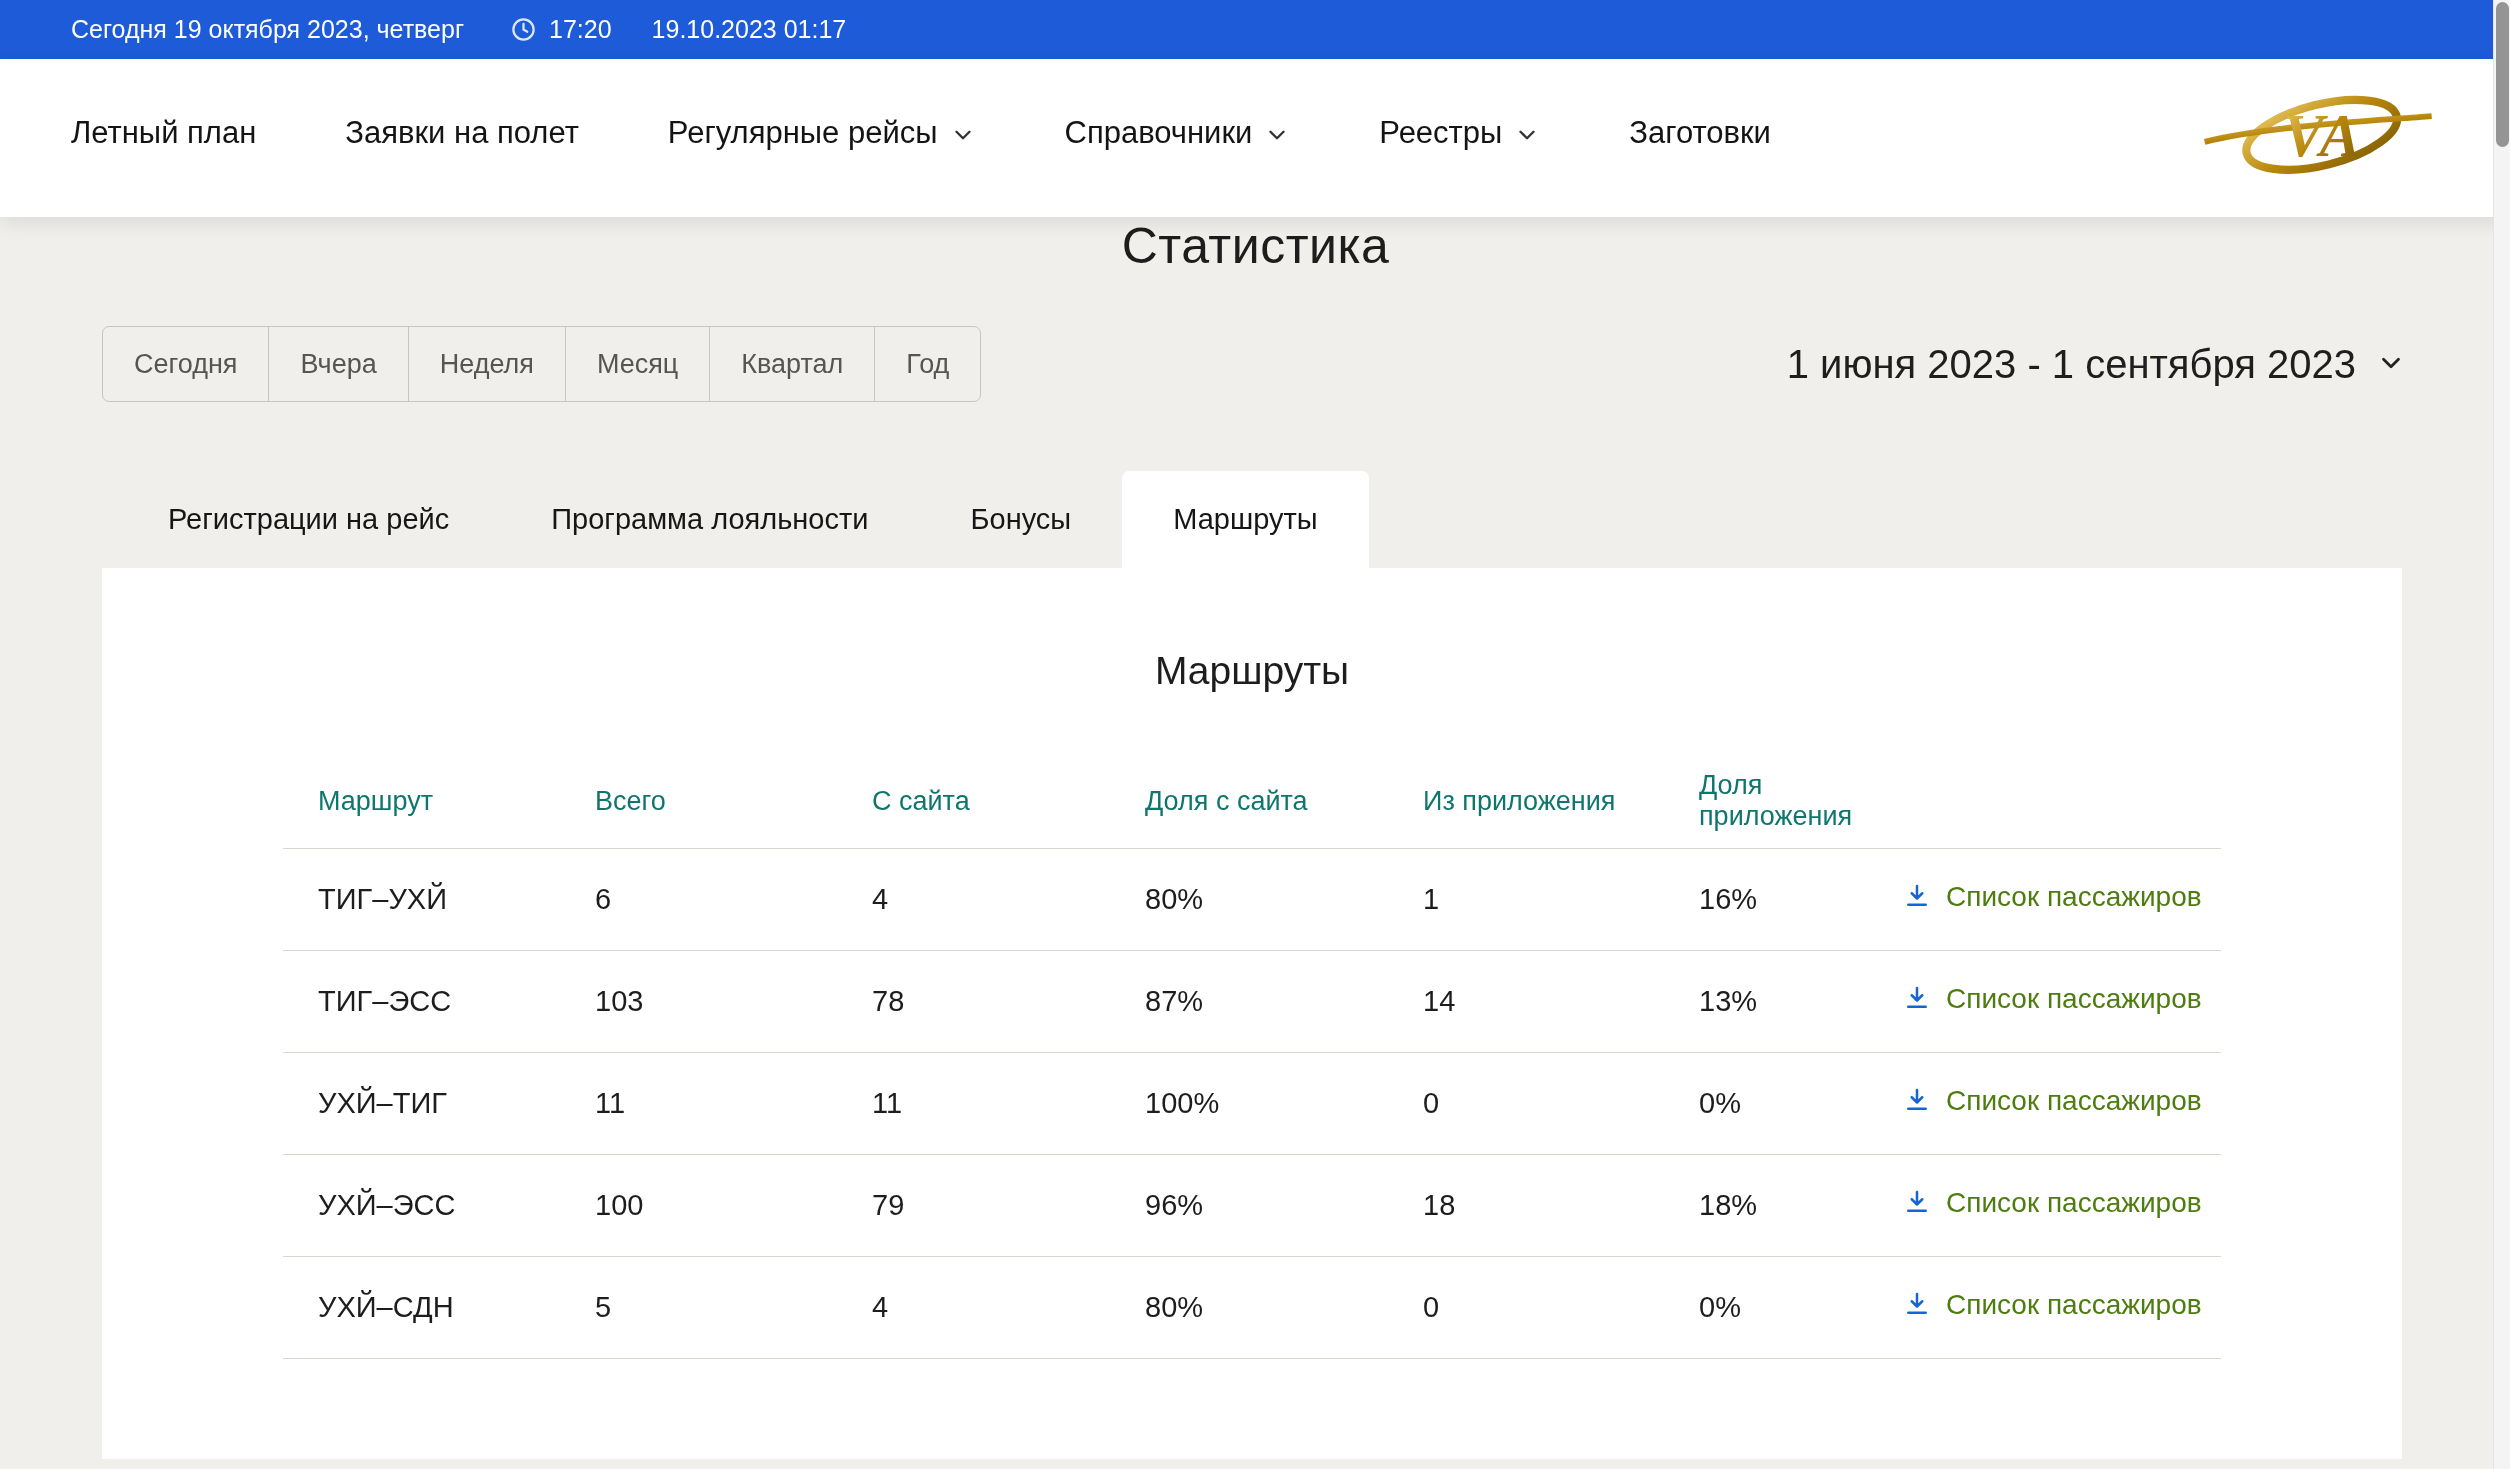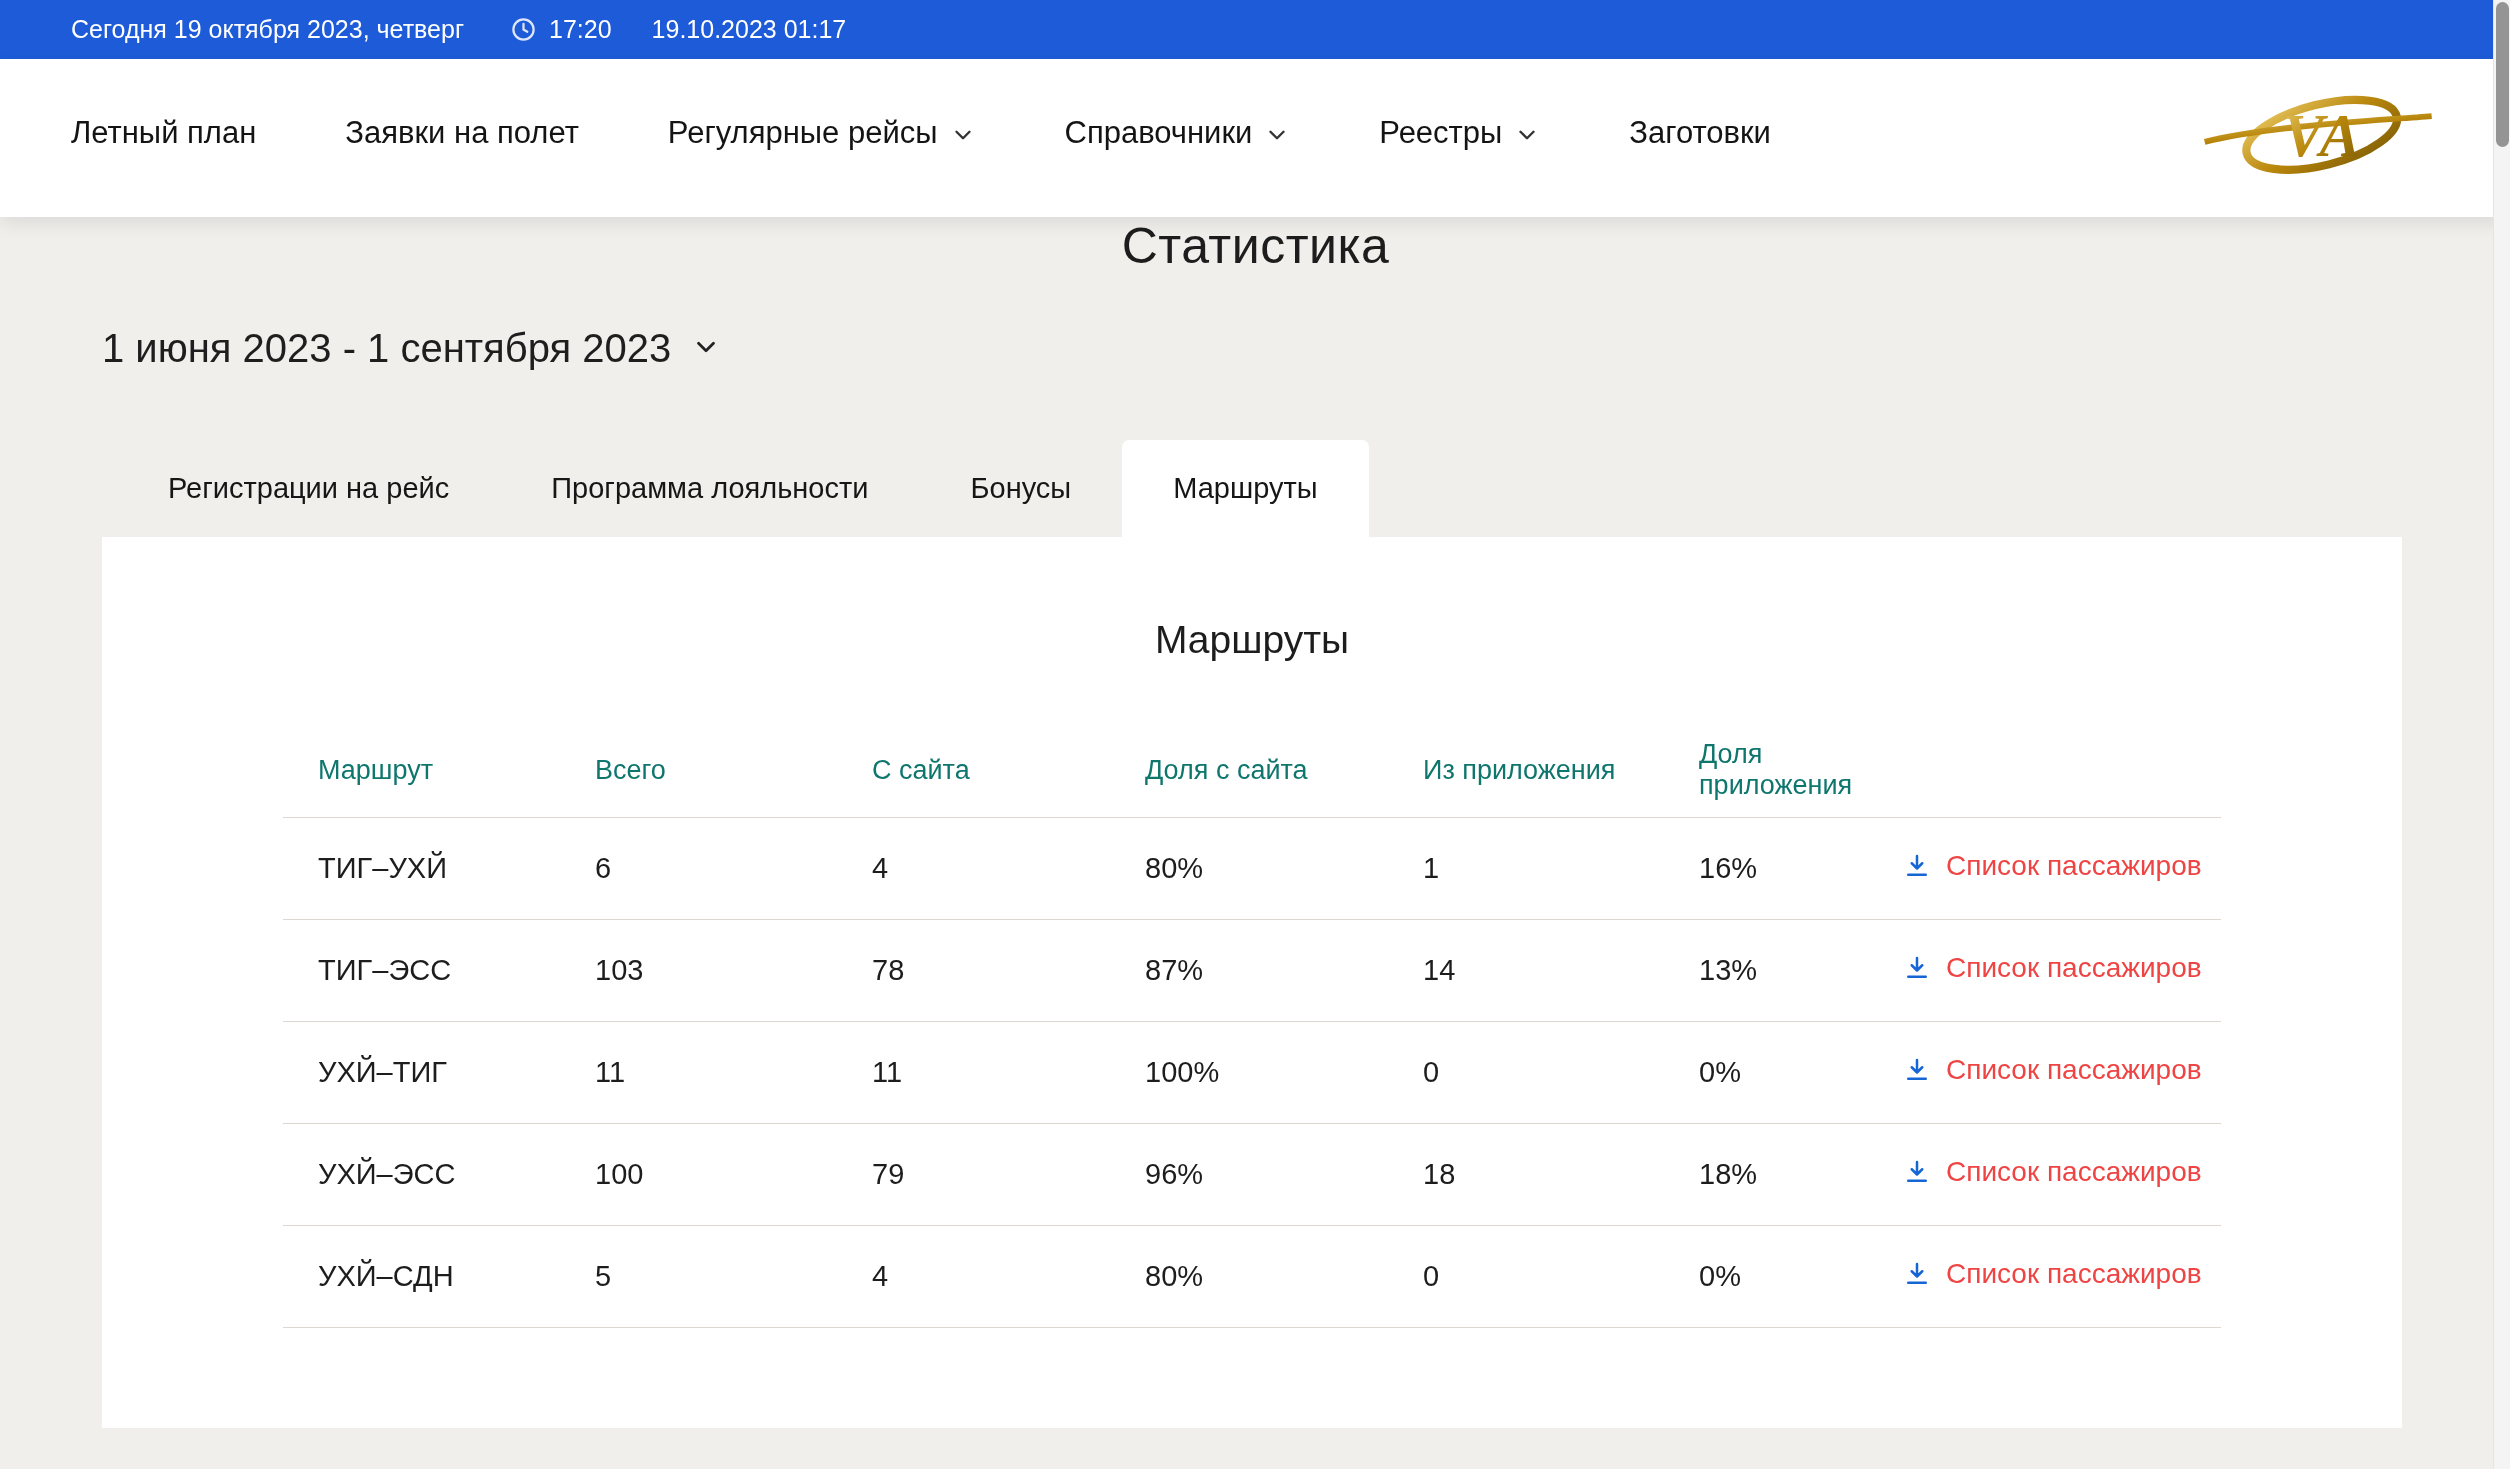--- a/index.html
+++ b/index.html
@@ -48,21 +48,21 @@
 
   
   .card{background:#fff;margin:0 109px 0 102px;min-height:891px;padding-bottom:40px}
   .card-heading{font-size:39px;font-weight:400;text-align:center;padding-top:81px}
   .rtable{width:1938px;margin:77px auto 0}
   .thead,.trow{display:grid;grid-template-columns:277px 277px 273px 278px 276px 238px auto;align-items:center}
   .thead{color:#0f766e;font-size:27px;padding-bottom:16px;border-bottom:1px solid #dcd7cf}
   .th,.td{padding-left:35px;text-align:left}
   .trow{height:102px;border-bottom:1px solid #dcd7cf;font-size:29px}
   .link-td{padding-left:0}
-  .plist{display:inline-flex;align-items:center;gap:14px;color:#ef4444;font-size:28px;cursor:pointer}
+  .plist{display:inline-flex;align-items:flex-start;gap:14px;color:#4d7c0f;font-size:28px;cursor:pointer}
   .plist svg{flex:none}
 
   
   .scrollbar{position:fixed;top:0;right:0;width:17px;height:1469px;background:#f4f4f4;
              border-left:1px solid #e4e4e4;z-index:50}
   .scroll-thumb{width:13px;height:145px;margin:2px auto 0;background:#949494;border-radius:8px;cursor:pointer}
 </style>
 </head>
 <body>
 
@@ -121,20 +121,28 @@
       <path d="M4 58 C 60 44, 150 40, 198 36" fill="none" stroke="url(#gold)" stroke-width="5"></path>
       <text x="104" y="70" text-anchor="middle" font-family="Liberation Serif, serif" font-style="italic" font-weight="bold" font-size="52" fill="url(#gold)">VA</text>
     </svg>
   </div>
 </nav>
 
 <main>
   <h1 class="page-title">Статистика</h1>
 
   <div class="controls-row">
+    <div class="period-group" id="period-buttons">
+        <button class="period-btn">Сегодня</button>
+        <button class="period-btn">Вчера</button>
+        <button class="period-btn">Неделя</button>
+        <button class="period-btn">Месяц</button>
+        <button class="period-btn">Квартал</button>
+        <button class="period-btn">Год</button>
+      </div>
     <div class="date-range">
       <span>1 июня 2023 - 1 сентября 2023</span>
       <span>
         <svg width="30" height="30" viewBox="0 0 24 24">
             <path d="M6 9l6 6 6-6" fill="none" stroke="#222" stroke-width="2.2" stroke-linecap="round" stroke-linejoin="round"></path>
           </svg>
       </span>
     </div>
   </div>
 

